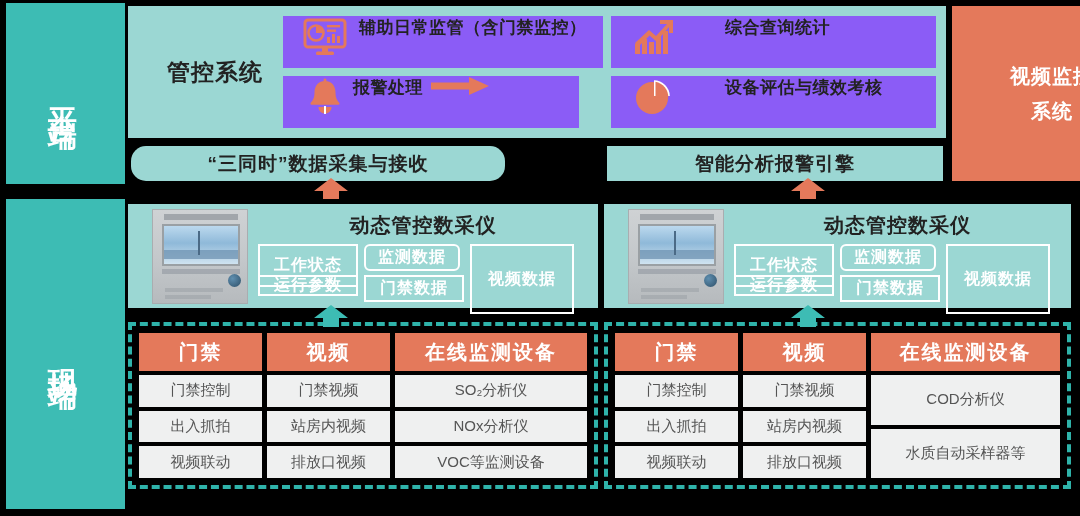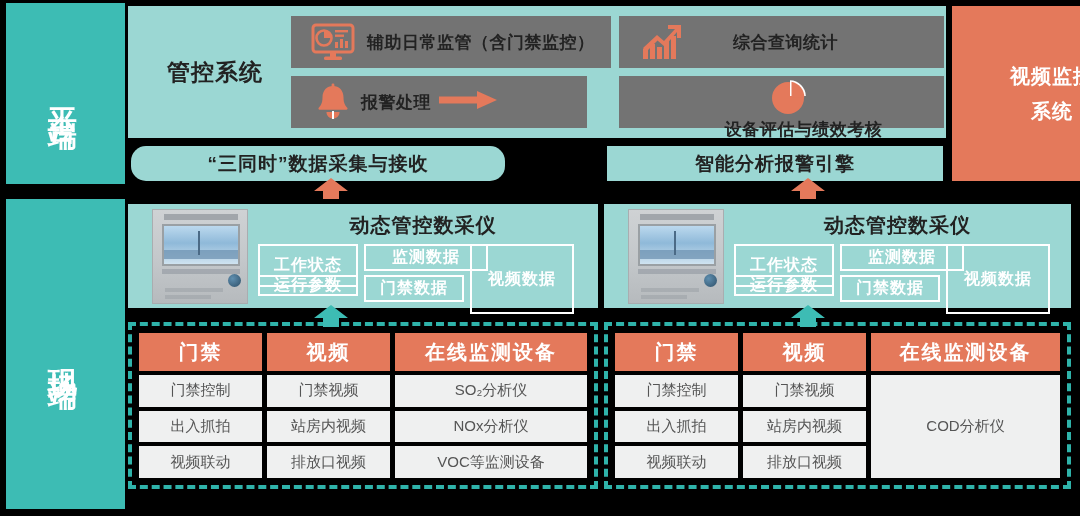--- a/index.html
+++ b/index.html
@@ -49,35 +49,35 @@
   
   .ms-row{
     position:absolute;left:0;top:0;width:818px;height:132px;
   }
   .ms-title{
     position:absolute;left:22px;top:0;width:130px;height:132px;
     display:flex;align-items:center;justify-content:center;
     font-size:23px;font-weight:700;color:#222;letter-spacing:1px;
   }
   .card{
-    position:absolute;background:#737373;
-    display:flex;align-items:center;margin-left:8px;
+    position:absolute;background:#8b5cf6;
+    display:flex;
   }
   .card .ic{
     flex:0 0 auto;width:56px;height:42px;margin-left:14px;
     display:flex;align-items:center;justify-content:center;
   }
   .card .ctxt{
     font-size:17px;color:#222;font-weight:600;letter-spacing:.5px;
     white-space:nowrap;
   }
   .card.c1{left:155px;top:10px;width:320px;height:52px;}
   .card.c2{left:155px;top:70px;width:296px;height:52px;}
   .card.c3{left:483px;top:10px;width:325px;height:52px;}
-  .card.c4{left:483px;top:70px;width:325px;height:52px;flex-direction:column;}
+  .card.c4{left:483px;top:70px;width:325px;height:52px;}
   .card.c3 .ctxt,.card.c4 .ctxt{margin-left:44px;}
   .card.c1 .ctxt{margin-left:6px;}
   .arrow-h{
     margin:0 8px;flex:0 0 auto;
   }
 
   
   .strip{
     position:absolute;top:140px;height:35px;
     background:#9bd7d3;
@@ -157,21 +157,21 @@
   .chips{
     position:absolute;left:130px;top:40px;right:8px;height:58px;
   }
   .chip{
     position:absolute;border:2px solid #fff;box-sizing:border-box;
     display:flex;align-items:center;justify-content:center;
     color:#fff;font-size:16px;font-weight:700;letter-spacing:1px;
     white-space:nowrap;
   }
   .chip.a{left:0;top:0;width:100px;height:43px;}
-  .chip.b{left:106px;top:0;width:124px;height:27px;}
+  .chip.b{left:106px;top:0;width:96px;height:27px;border-radius:6px;}
   .chip.c{left:0;top:31px;width:100px;height:21px;}
   .chip.d{left:106px;top:31px;width:100px;height:27px;}
   .chip.e{left:212px;top:0;width:104px;height:70px;}
 
   
   .dashbox{
     position:absolute;top:123px;height:167px;
     border:4px dashed #2fb3aa;box-sizing:border-box;
     background:#000;
     text-align:center;
@@ -382,20 +382,21 @@
           </div>
           <div class="col c-b">
             <div class="th">视频</div>
             <div class="td">门禁视频</div>
             <div class="td">站房内视频</div>
             <div class="td">排放口视频</div>
           </div>
           <div class="col c-c">
             <div class="th">在线监测设备</div>
             <div class="td">COD分析仪</div>
+            <div class="td">水质自动采样器等</div>
           </div>
         </div>
       </div>
 
     </div>
   </div>
 
   <div class="up-arrow" style="left:314px;top:305px;">
     <svg width="34" height="22" viewBox="0 0 34 22">
         <path d="M17 0 L34 13 H25 V22 H9 V13 H0 Z" fill="#3dbcb4"></path>

